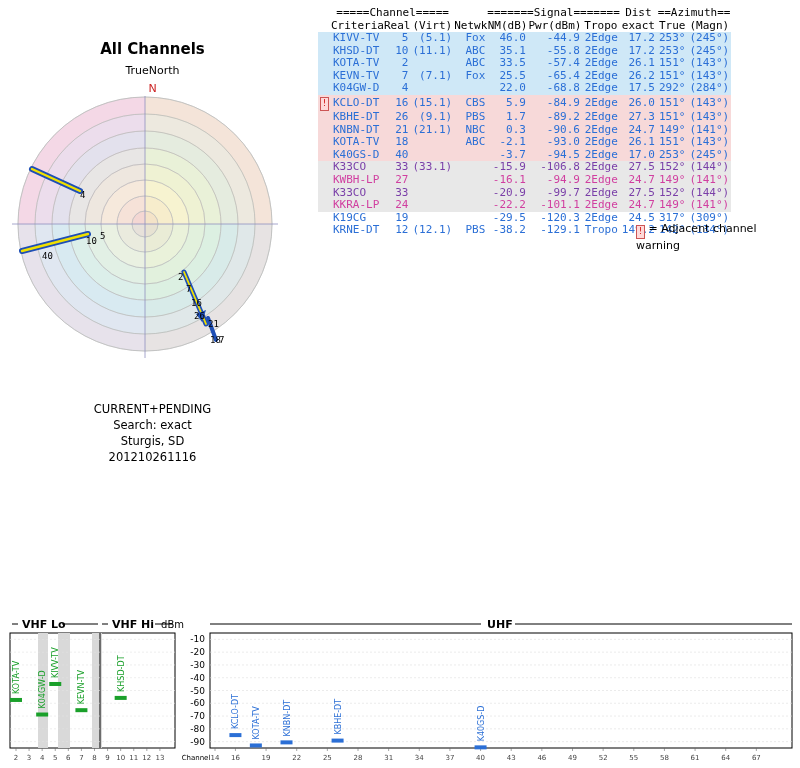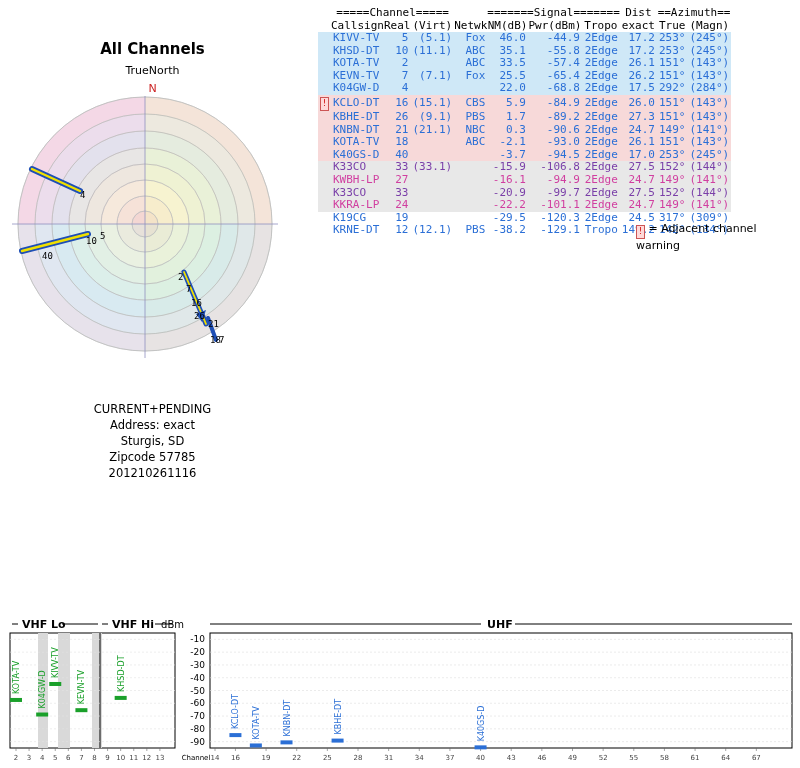--- a/index.html
+++ b/index.html
@@ -110,42 +110,41 @@
       <text x="191" y="210">16</text>
       <text x="194" y="223">26</text>
       <text x="208" y="231">21</text>
       <text x="210" y="247">18</text>
       <text x="219" y="247">7</text>
     </g>
   </svg>
 
   <div id="search-criteria">
     <div class="sc-line sc-gap">CURRENT+PENDING</div>
-    <div class="sc-line">Address: exact</div>
+    <div class="sc-line">Search: exact</div>
     <div class="sc-line">Sturgis, SD</div>
-    <div class="sc-line">Zipcode 57785</div>
     <div class="sc-line">201210261116</div>
   </div>
 
 </div>
 
 <div id="table-panel">
   <table>
     <thead>
       <tr>
         <th></th>
         <th colspan="3" class="mono">=====Channel=====</th>
         <th></th>
         <th colspan="3" class="mono">=======Signal=======</th>
         <th class="mono">Dist</th>
         <th colspan="2" class="mono">==Azimuth==</th>
       </tr>
       <tr>
         <th></th>
-        <th>Callsign</th>
+        <th>Criteria</th>
         <th>Real</th>
         <th>(Virt)</th>
         <th>Netwk</th>
         <th>NM(dB)</th>
         <th>Pwr(dBm)</th>
         <th>Tropo</th>
         <th>exact</th>
         <th>True</th>
         <th>(Magn)</th>
       </tr>

